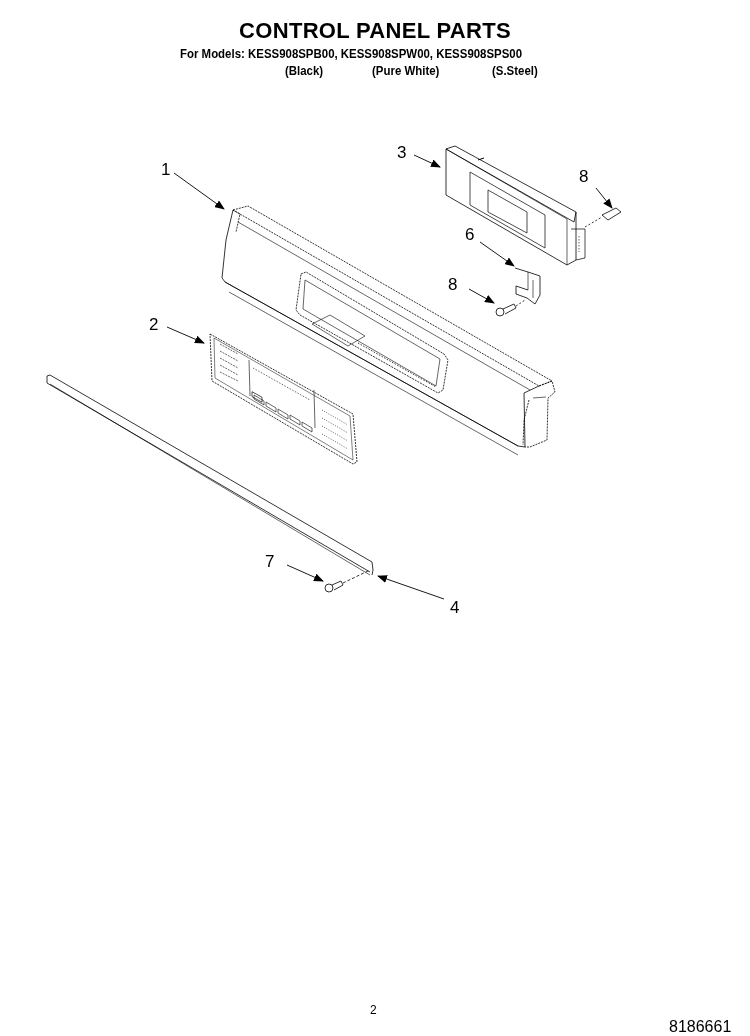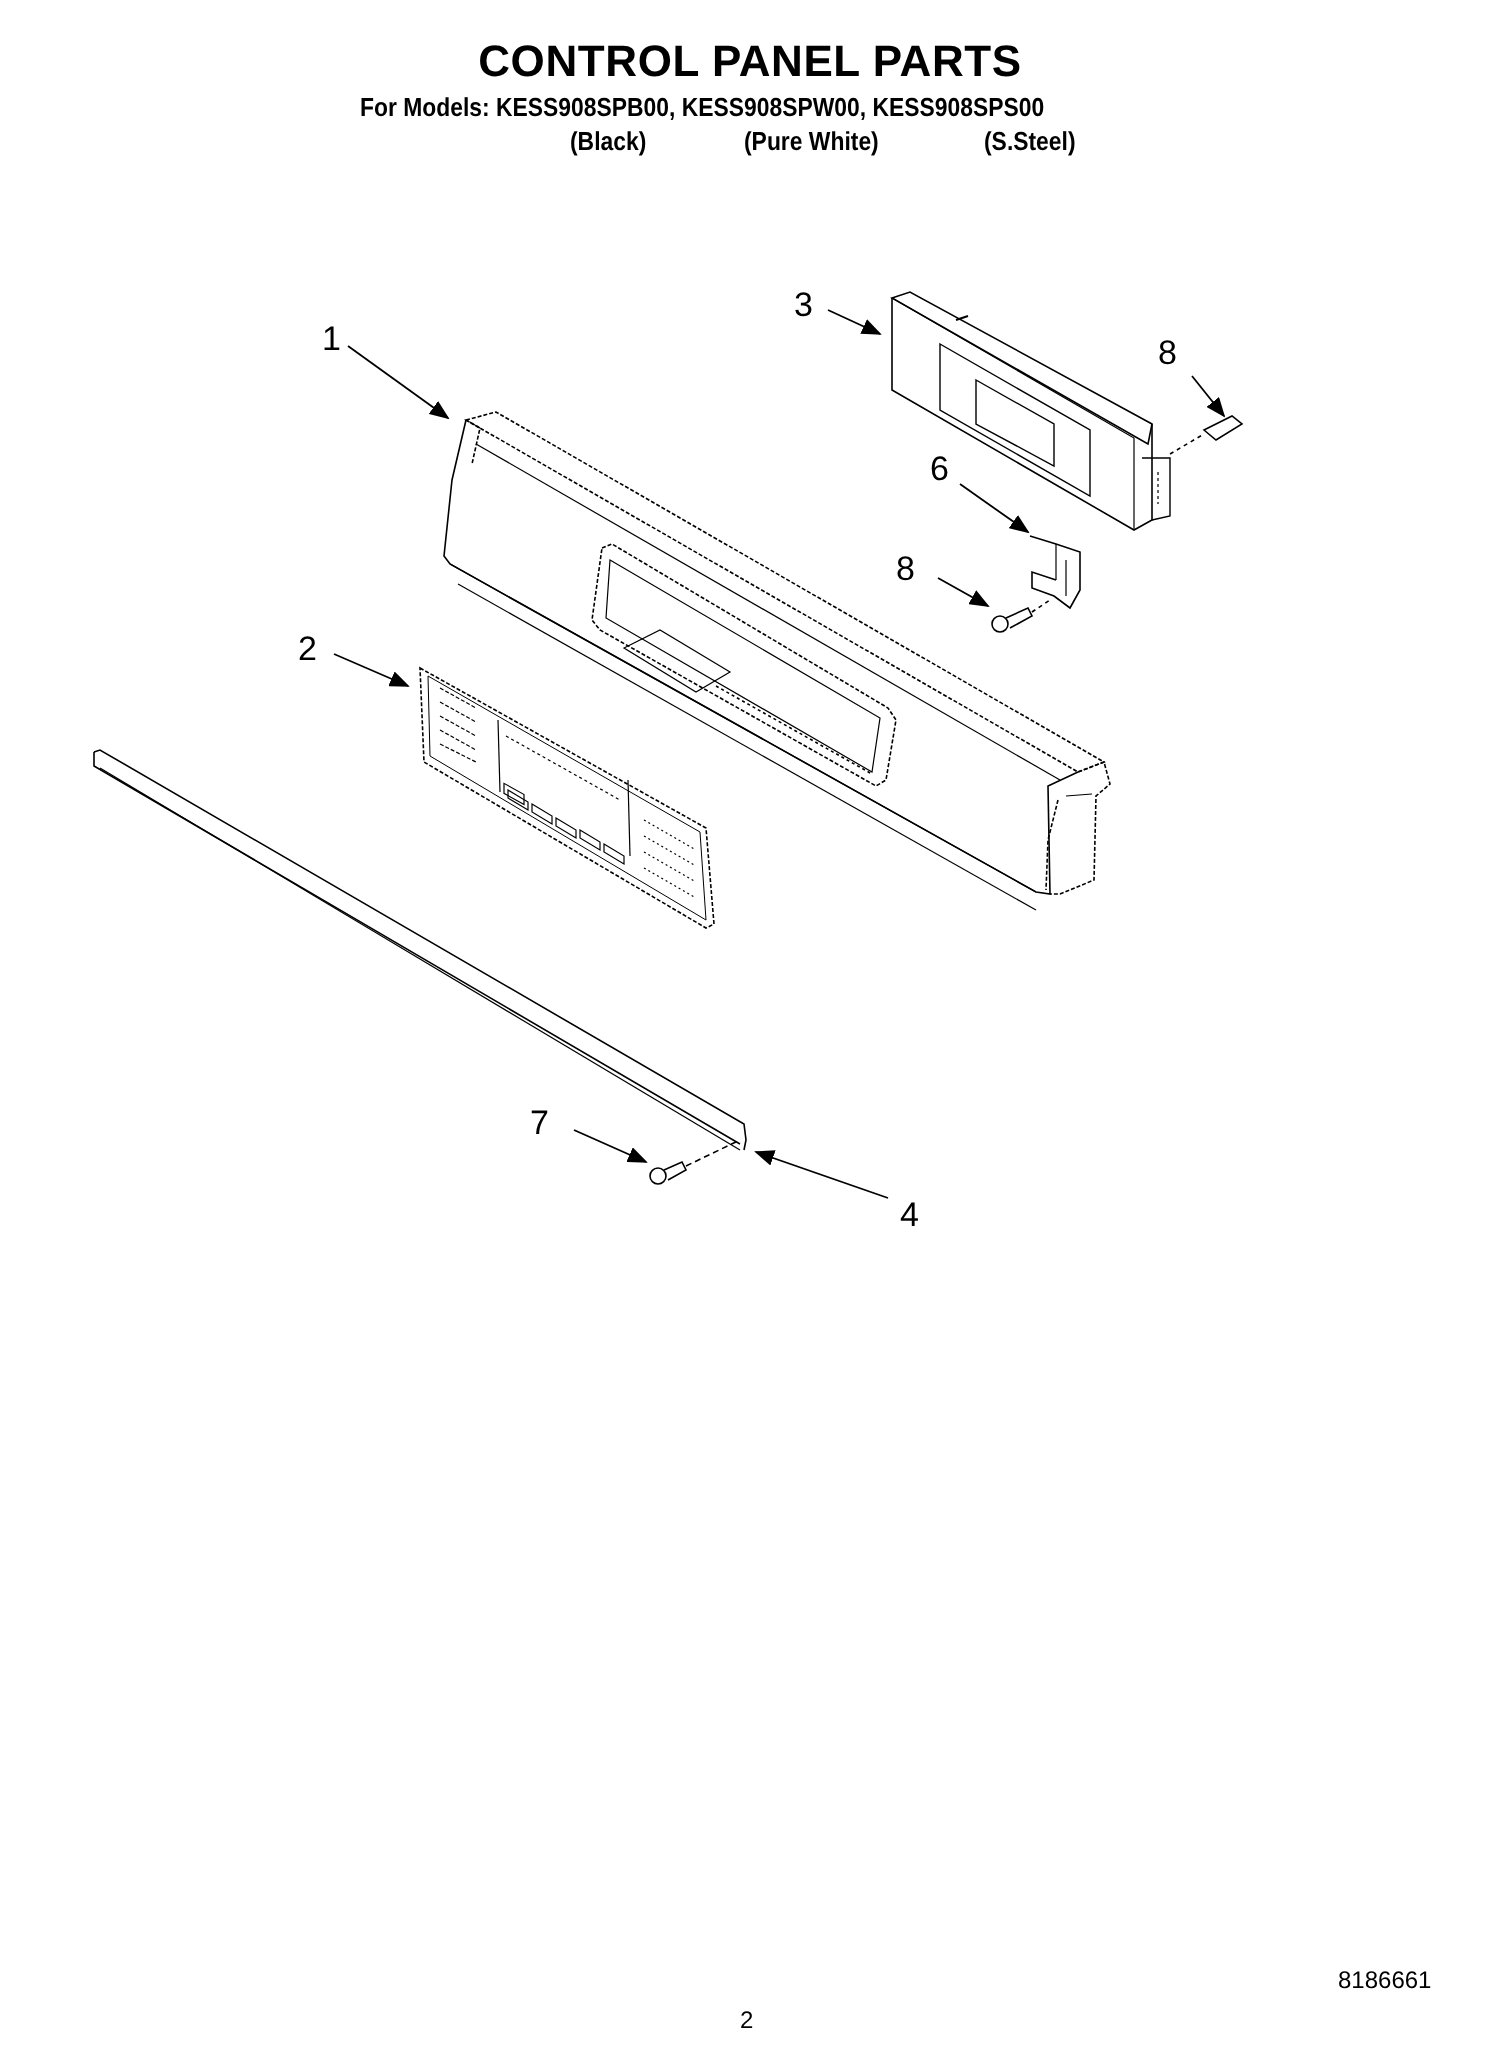--- a/index.html
+++ b/index.html
@@ -8,21 +8,21 @@
     .title { position: absolute; left: 0; width: 750px; top: 18px; text-align: center;
              font-size: 22px; font-weight: bold; letter-spacing: 0.3px; }
     .models { position: absolute; left: 180px; top: 46px; font-size: 13px; font-weight: bold;
               transform: scaleX(0.88); transform-origin: left top; white-space: nowrap; }
     .variant { position: absolute; top: 63px; font-size: 13px; font-weight: bold;
                transform: scaleX(0.88); transform-origin: left top; white-space: nowrap; }
     .v1 { left: 285px; } .v2 { left: 372px; } .v3 { left: 492px; }
     svg.diagram { position: absolute; left: 0; top: 0; }
     .callout { font-family: "Liberation Sans", sans-serif; font-size: 17px; fill: #000; }
     .footer-page { position: absolute; left: 370px; top: 1003px; font-size: 12px; }
-    .footer-doc { position: absolute; left: 669px; top: 983px; font-size: 12px; }
+    .footer-doc { position: absolute; left: 669px; top: 1018px; font-size: 16px; }
   </style>
 </head>
 <body>
 
 <div class="title">CONTROL PANEL PARTS</div>
 <div class="models">For Models: KESS908SPB00, KESS908SPW00, KESS908SPS00</div>
 <div class="variant v1">(Black)</div>
 <div class="variant v2">(Pure White)</div>
 <div class="variant v3">(S.Steel)</div>
 

